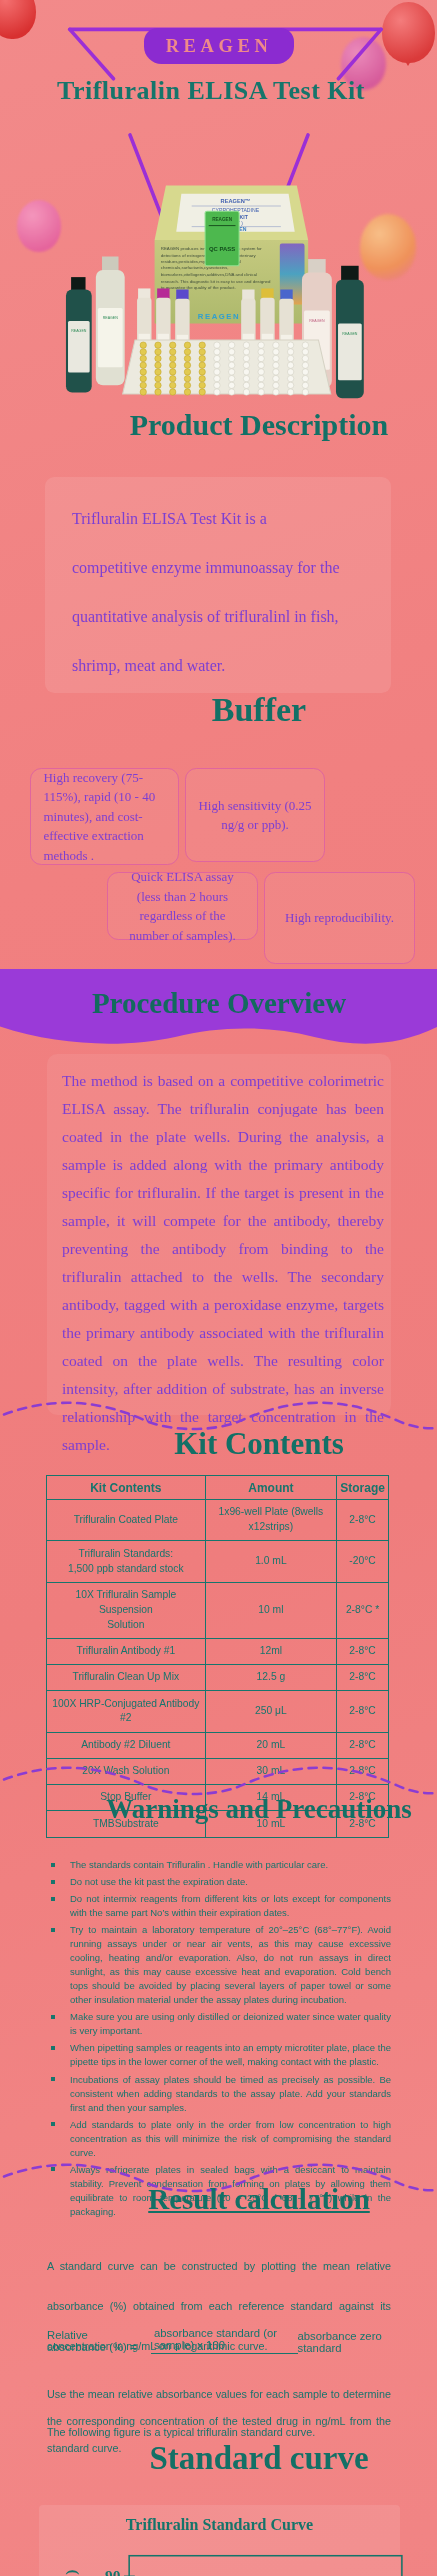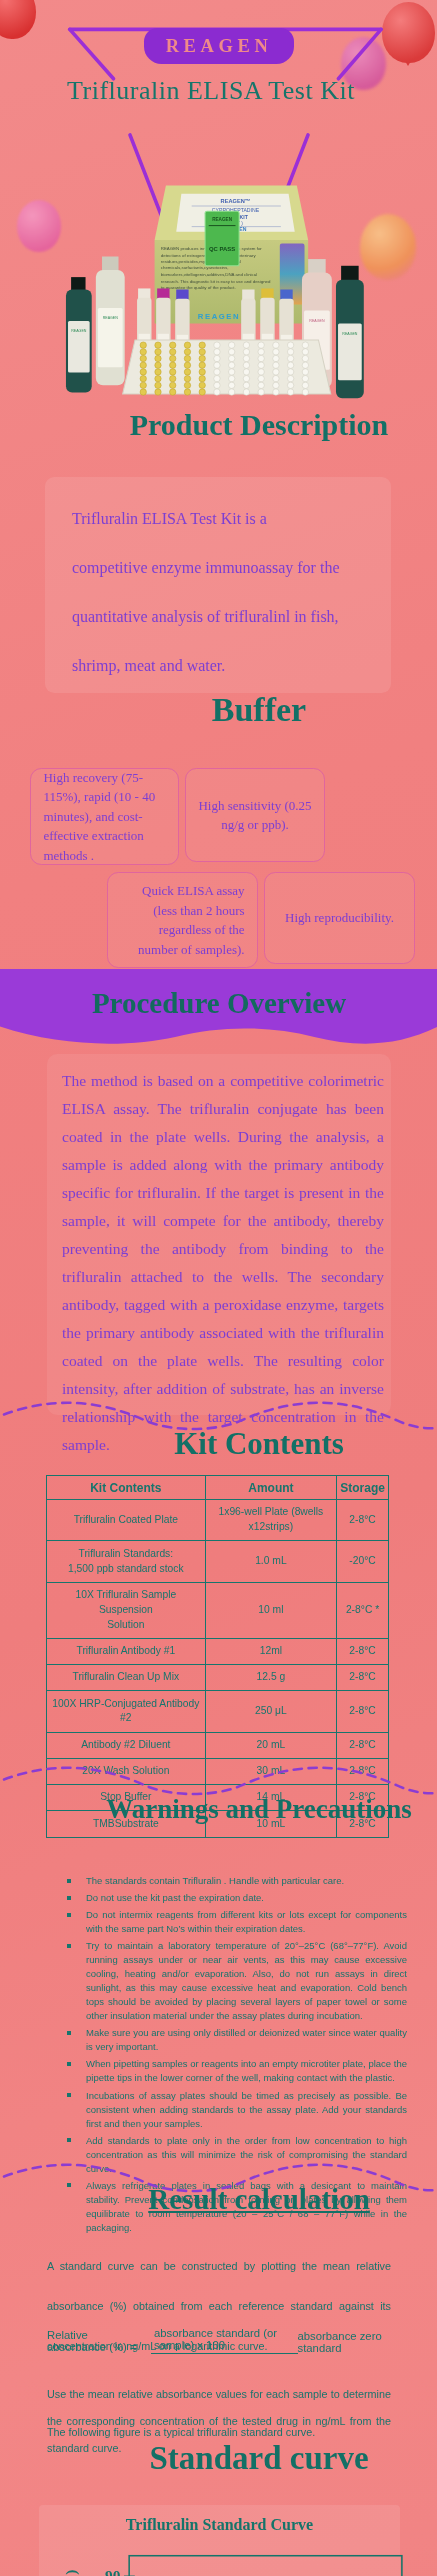--- a/index.html
+++ b/index.html
@@ -13,52 +13,52 @@
   .b-tr{left:382px;top:2.1px;width:53px;height:61px;background:radial-gradient(circle at 35% 30%,#f47c7c,#da3a3a 75%);}
   .b-mg{left:341px;top:37px;width:45px;height:53px;background:radial-gradient(circle at 35% 30%,#ea8cc8,#cf4f9e 75%);filter:blur(1.5px);opacity:.8;}
   .b-pk{left:16.5px;top:200px;width:44px;height:52px;background:radial-gradient(circle at 35% 30%,#f598c2,#e4619f 75%);filter:blur(1px);opacity:.9;}
   .b-or{left:360px;top:214px;width:56px;height:66px;background:radial-gradient(circle at 35% 30%,#f8c488,#ef9356 60%,#e87a8a 95%);filter:blur(1.5px);opacity:.92;}
   .knot{position:absolute;width:0;height:0;border-left:3.6px solid transparent;border-right:3.6px solid transparent;}
   .b-tr .knot{border-top:5.2px solid #d83a3a;left:23px;top:59px;}
   
   .badge{left:144px;top:28px;width:150px;height:36px;background:#8b2bd0;border-radius:13.4px 13.4px 17.5px 17.5px;
          display:flex;align-items:center;justify-content:center;}
   .badge span{color:#ef8a8a;font-size:18.5px;font-weight:bold;letter-spacing:4.6px;}
-  .main-title{left:0;top:76px;width:422px;text-align:center;color:#16756b;font-size:26px;font-weight:normal;letter-spacing:0.5px;}
+  .main-title{left:0;top:76px;width:422px;text-align:center;color:#16756b;font-size:26px;font-weight:bold;letter-spacing:0.5px;}
   
   .sec-h{left:0;width:438px;text-align:center;color:#137066;font-weight:bold;padding-left:40px;}
   
   .desc-panel{left:45px;top:477px;width:346px;height:216px;background:rgba(255,255,255,.10);border-radius:9.3px;}
   .desc-body{left:72px;top:494px;width:309px;color:#7d3fd2;font-size:16px;line-height:49px;white-space:pre-line;}
   
   .feat-box{position:absolute;border:1px solid #e0659e;border-radius:11.3px;background:rgba(255,255,255,.05);
             display:flex;align-items:center;color:#7d3fd2;font-size:13px;line-height:1.5;padding:8.2px 12.4px;box-sizing:border-box;}
   .fb1{left:30px;top:768px;width:149px;height:97px;text-align:left;}
   .fb2{left:185px;top:768px;width:140px;height:94px;justify-content:center;text-align:center;}
-  .fb3{left:107px;top:872px;width:151px;height:96px;justify-content:center;text-align:right;}
+  .fb3{left:107px;top:872px;width:151px;height:68px;justify-content:center;text-align:center;}
   .fb4{left:264px;top:872px;width:151px;height:92px;justify-content:center;text-align:center;}
   
   .band-wrap{left:0;top:969px;width:438px;height:90px;}
   .band-title{left:0;top:987px;width:438px;text-align:center;color:#136a5e;font-size:29px;font-weight:bold;}
   .proc-panel{left:47px;top:1054px;width:344px;height:361px;background:rgba(255,255,255,.07);border-radius:10.3px;}
   .proc-body{left:62px;top:1067px;width:322px;color:#7d3fd2;font-size:15.5px;line-height:28px;text-align:justify;}
   
   .divider{left:0;width:438px;height:36px;}
   
   table.kit{position:absolute;left:46px;top:1475px;width:343px;border-collapse:collapse;
             font-family:"Liberation Sans","DejaVu Sans",sans-serif;color:#17756d;}
   table.kit th,table.kit td{border:1px solid #17756d;text-align:center;vertical-align:middle;
             padding:5.2px 4.1px;white-space:pre-line;}
   table.kit th{font-size:12px;font-weight:bold;padding:4.6px 3.1px;}
   table.kit td{font-size:10.3px;line-height:1.45;}
   table.kit td:nth-child(1){width:47%;}
   table.kit td:nth-child(2){width:39%;}
   table.kit td:nth-child(3){width:14%;}
   
-  .warn-list{left:47px;top:1858px;width:344px;margin:16px;padding:0;list-style:none;
+  .warn-list{left:47px;top:1858px;width:344px;margin:0;padding:0;list-style:none;
              font-family:"Liberation Sans","DejaVu Sans",sans-serif;color:#17756d;font-size:9.5px;line-height:14px;}
   .warn-list li{position:relative;padding-left:23px;margin-bottom:3.1px;text-align:justify;}
   .warn-list li::before{content:"";position:absolute;left:4.1px;top:4.6px;width:4.1px;height:4.1px;background:#17756d;}
   
   .res-text{left:47px;width:344px;font-family:"Liberation Sans","DejaVu Sans",sans-serif;
             color:#17756d;font-size:10.8px;text-align:justify;}
   .formula{left:47px;top:2327px;width:344px;display:flex;align-items:center;gap:8.2px;
            font-family:"Liberation Sans","DejaVu Sans",sans-serif;color:#17756d;font-size:11.3px;}
   .frac{display:inline-flex;flex-direction:row;align-items:center;}
   .frac .num{border-bottom:1px solid #17756d;padding:0 3.1px 2.1px 3.1px;}

